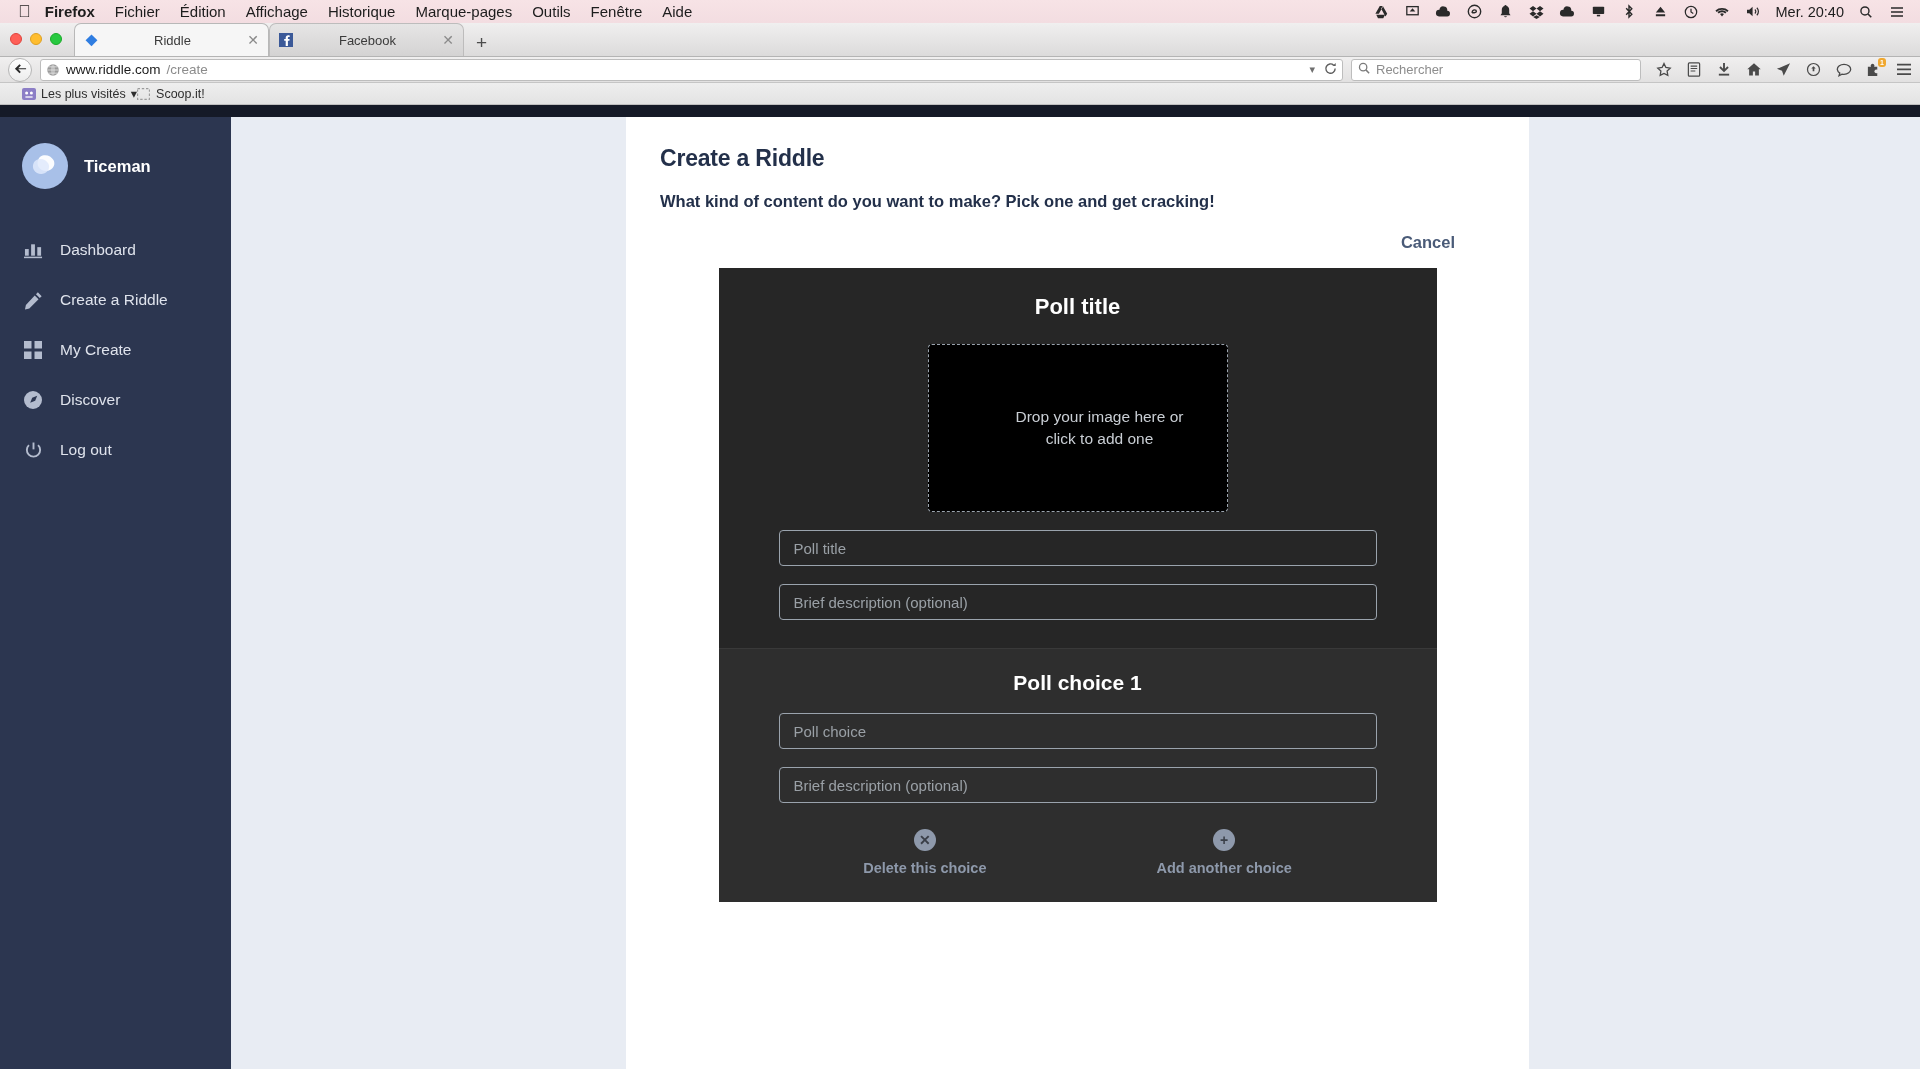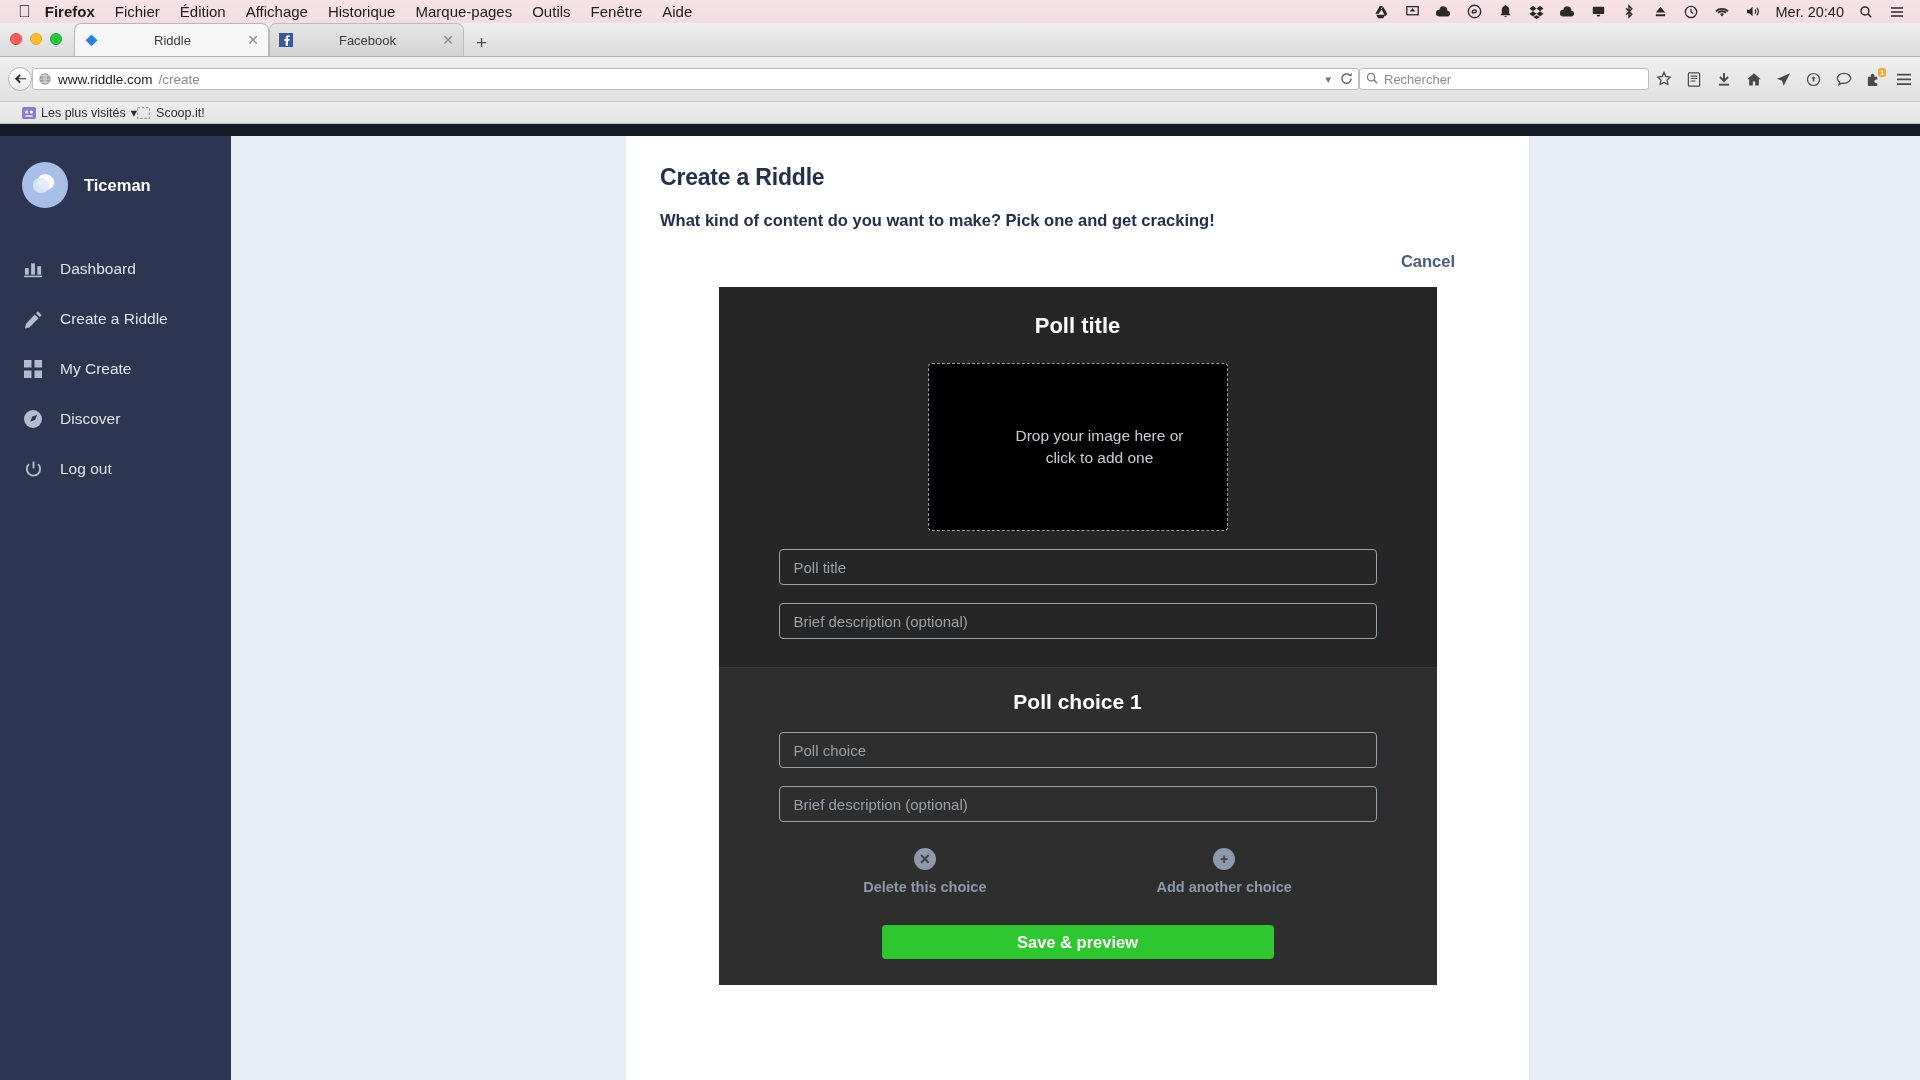--- a/index.html
+++ b/index.html
@@ -44,22 +44,22 @@
     position: relative; gap: 18px;
   }
   .tab.active { background: #f6f6f6; border: 1px solid #b8b8b8; border-bottom: none; }
   .tab.inactive { background: linear-gradient(180deg,#e6e5e5,#d4d3d3); border: 1px solid #bdbcbc; border-bottom: none; }
   .tab .favicon { width: 16px; height: 16px; flex: none; display:flex; align-items:center; justify-content:center;}
   .tab .tlabel { flex: 1; text-align: center; overflow: hidden; white-space: nowrap; text-overflow: ellipsis; }
   .tab .tclose { width: 14px; color: #8a8a8a; font-size: 14px; text-align: center; line-height: 1; }
   .newtab { font-size: 19px; color: #4c4c4c; padding: 0 12px 4px 12px; line-height: 1; align-self: flex-end; }
 
   .navbar {
-    height: 45px; background: linear-gradient(180deg,#f0efef,#e2e1e1);
-    display: flex; align-items: center; gap: 0; padding: 0 8px;
+    height: 26px; background: linear-gradient(180deg,#f0efef,#e2e1e1);
+    display: flex; align-items: center; gap: 8px; padding: 0 8px;
     border-bottom: 1px solid #c5c5c5;
   }
   .backbtn {
     width: 24px; height: 24px; border-radius: 50%;
     background: linear-gradient(180deg,#ffffff,#ececec); border: 1px solid #b6b6b6;
     display: flex; align-items: center; justify-content: center; font-size: 14px; color: #2a2a2a;
   }
   .urlbar {
     flex: 1; height: 22px; background: #fff; border: 1px solid #bdbdbd; border-radius: 3px;
     display: flex; align-items: center; padding: 0 5px; gap: 6px; font-size: 13.5px;
@@ -515,21 +515,20 @@
             <div class="action">
               <span class="circ">✕</span>
               <span class="alabel">Delete this choice</span>
             </div>
             <div class="action">
               <span class="circ">+</span>
               <span class="alabel">Add another choice</span>
             </div>
           </div>
 
-          <div class="savebtn">Save &amp; preview</div>
         </div>
 
       </div>
     </div>
 
     <div class="content-right-pad"></div>
   </div>
 </div>
 
 </body></html>

